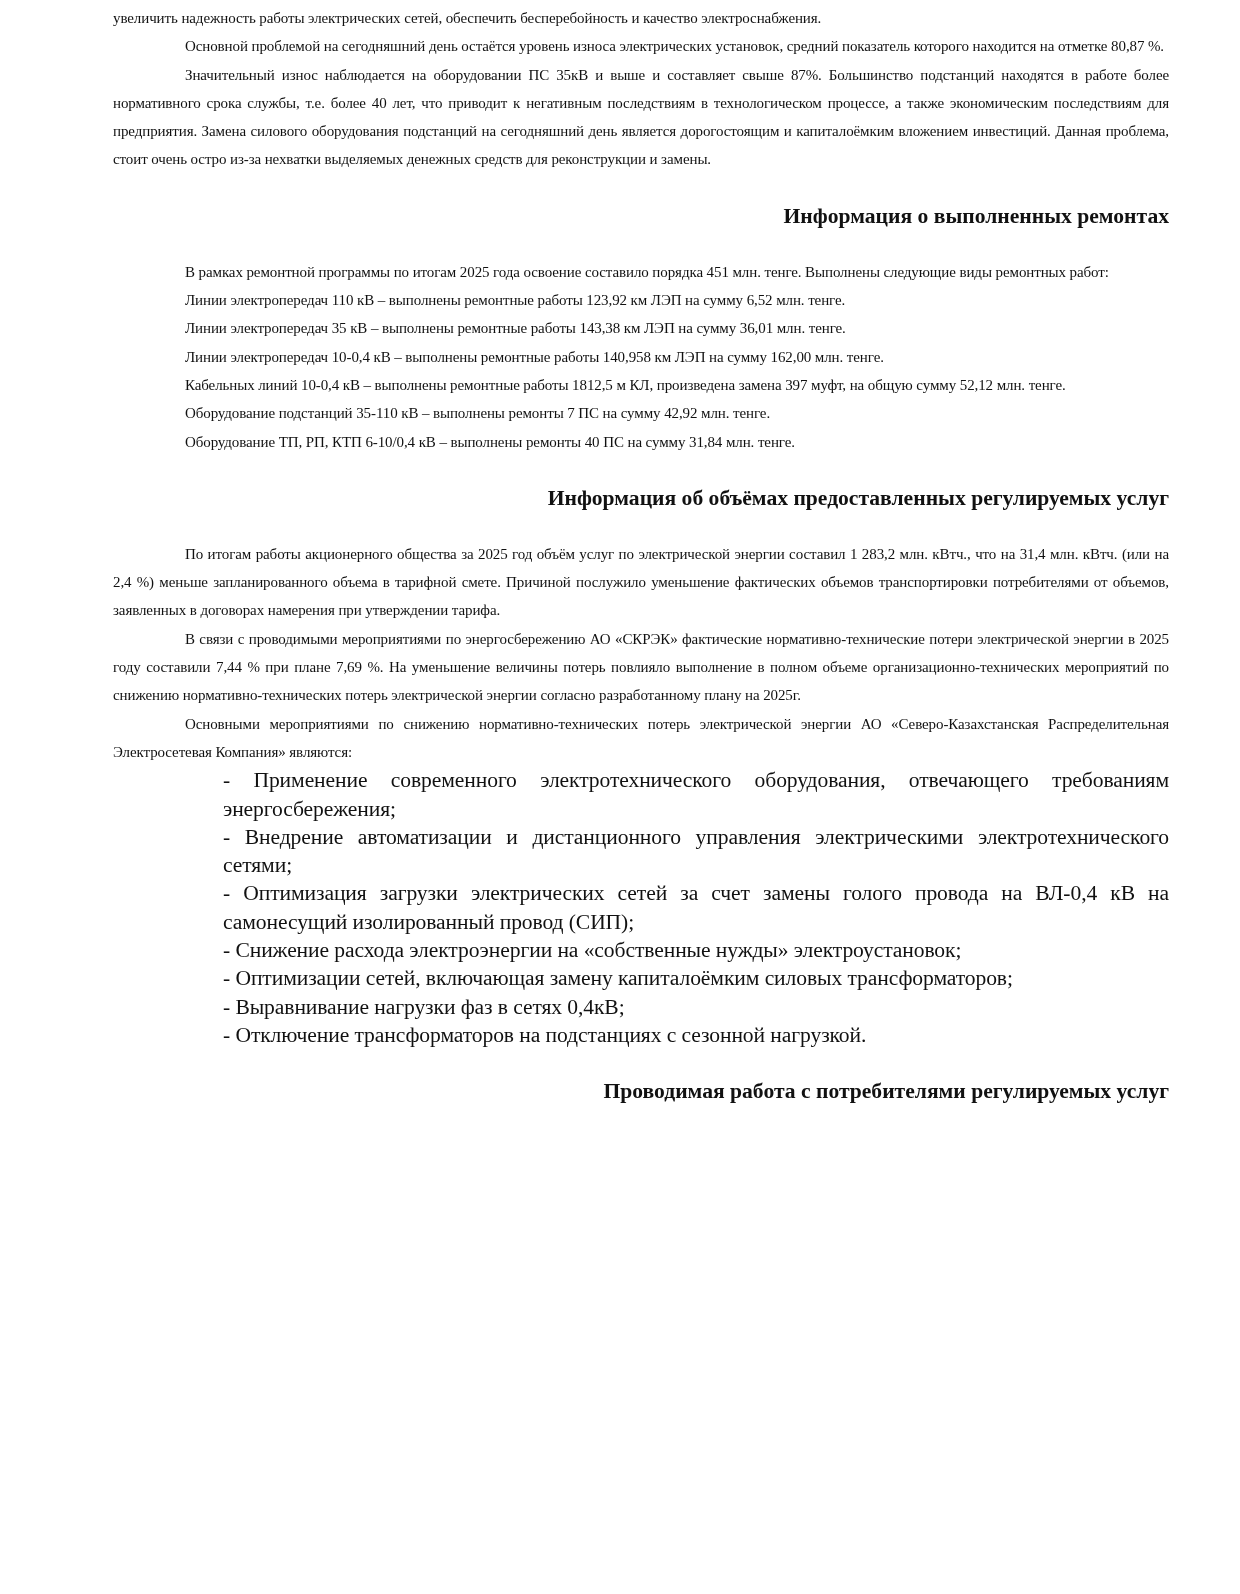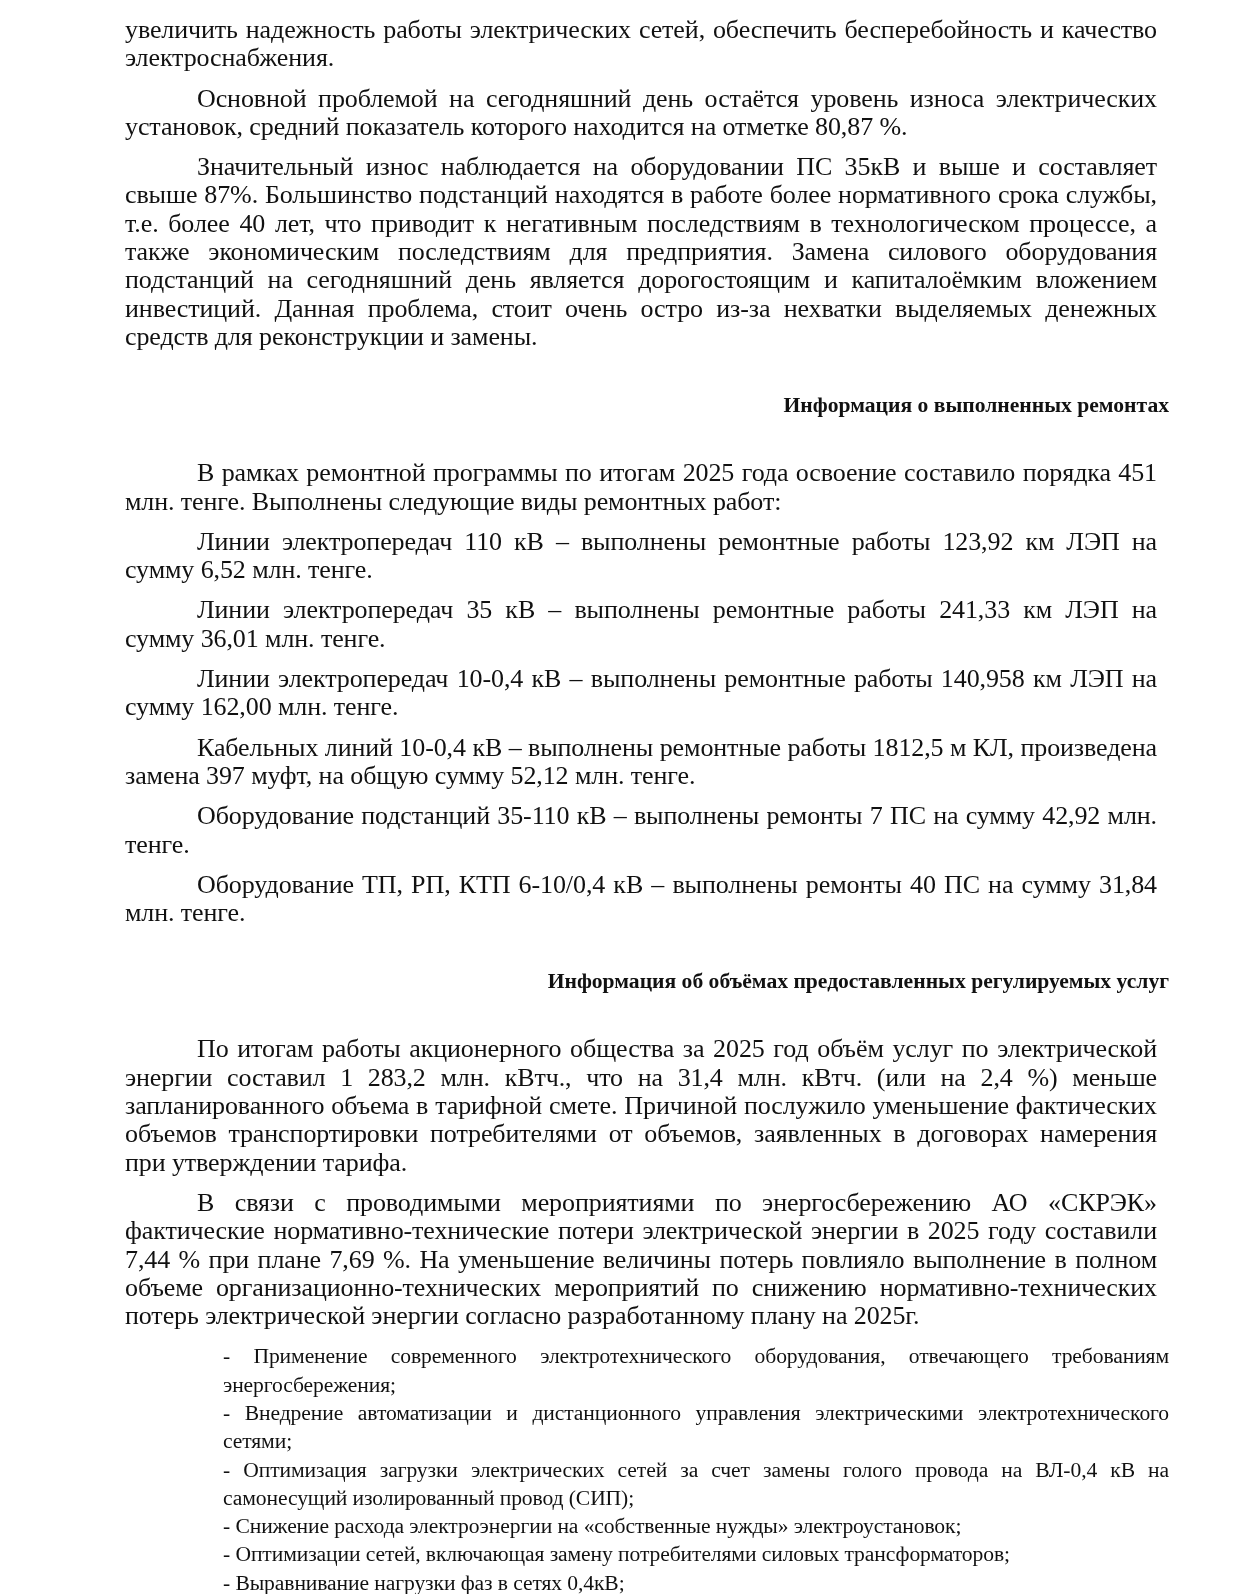--- a/index.html
+++ b/index.html
@@ -15,22 +15,22 @@
       font-family: "Liberation Serif", "DejaVu Serif", serif;
       color: #111111;
     }
     .page {
       position: absolute;
       left: 113px;
       top: 4px;
       width: 1056px;
     }
     p.line-block {
-      margin: 12px;
-      font-size: 26px;
+      margin: 0;
+      font-size: 15px;
       line-height: 28.3px;
       text-align: justify;
       letter-spacing: -0.1px;
     }
     p.indent {
       text-indent: 72px;
     }
     p.noindent {
       text-indent: 0;
     }
@@ -59,39 +59,40 @@
   <p class="line-block noindent">увеличить надежность работы электрических сетей, обеспечить бесперебойность и качество электроснабжения.</p>
   <p class="line-block indent">Основной проблемой на сегодняшний день остаётся уровень износа электрических установок, средний показатель которого находится на отметке 80,87 %.</p>
   <p class="line-block indent">Значительный износ наблюдается на оборудовании ПС 35кВ и выше и составляет свыше 87%. Большинство подстанций находятся в работе более нормативного срока службы, т.е. более 40 лет, что приводит к негативным последствиям в технологическом процессе, а также экономическим последствиям для предприятия. Замена силового оборудования подстанций на сегодняшний день является дорогостоящим и капиталоёмким вложением инвестиций. Данная проблема, стоит очень остро из-за нехватки выделяемых денежных средств для реконструкции и замены.</p>
 
   <div class="gap-before-title"></div>
   <h2 class="section-title">Информация о выполненных ремонтах</h2>
   <div class="gap-after-title"></div>
 
   <p class="line-block indent">В рамках ремонтной программы по итогам 2025 года освоение составило порядка 451 млн. тенге. Выполнены следующие виды ремонтных работ:</p>
   <p class="line-block indent">Линии электропередач 110 кВ – выполнены ремонтные работы 123,92 км ЛЭП на сумму 6,52 млн. тенге.</p>
-  <p class="line-block indent">Линии электропередач 35 кВ – выполнены ремонтные работы 241,33 км ЛЭП на сумму 36,01 млн. тенге.</p>
+  <p class="line-block indent">Линии электропередач 35 кВ – выполнены ремонтные работы 143,38 км ЛЭП на сумму 36,01 млн. тенге.</p>
   <p class="line-block indent">Линии электропередач 10-0,4 кВ – выполнены ремонтные работы 140,958 км ЛЭП на сумму 162,00 млн. тенге.</p>
   <p class="line-block indent">Кабельных линий 10-0,4 кВ – выполнены ремонтные работы 1812,5 м КЛ, произведена замена 397 муфт, на общую сумму 52,12 млн. тенге.</p>
   <p class="line-block indent">Оборудование подстанций 35-110 кВ – выполнены ремонты 7 ПС на сумму 42,92 млн. тенге.</p>
   <p class="line-block indent">Оборудование ТП, РП, КТП   6-10/0,4 кВ – выполнены ремонты 40 ПС на сумму 31,84 млн. тенге.</p>
 
   <div class="gap-before-title"></div>
   <h2 class="section-title">Информация об объёмах предоставленных регулируемых услуг</h2>
   <div class="gap-after-title"></div>
 
   <p class="line-block indent">По итогам работы акционерного общества за 2025 год объём услуг по электрической энергии составил 1 283,2 млн. кВтч., что на 31,4 млн. кВтч. (или на 2,4 %) меньше запланированного объема в тарифной смете. Причиной послужило уменьшение фактических объемов транспортировки потребителями от объемов, заявленных в договорах намерения при утверждении тарифа.</p>
   <p class="line-block indent"> В связи с проводимыми мероприятиями по энергосбережению АО «СКРЭК» фактические нормативно-технические потери электрической энергии в 2025 году составили 7,44 % при плане 7,69 %. На уменьшение величины потерь повлияло выполнение в полном объеме организационно-технических мероприятий по снижению нормативно-технических потерь электрической энергии согласно разработанному плану на 2025г.</p>
+  <p class="line-block indent">Основными мероприятиями по снижению нормативно-технических потерь электрической энергии АО «Северо-Казахстанская Распределительная Электросетевая Компания» являются:</p>
 
   <div>
     <p class="bullet">- Применение современного электротехнического оборудования, отвечающего требованиям энергосбережения;</p>
     <p class="bullet">- Внедрение автоматизации и дистанционного управления электрическими электротехнического сетями;</p>
     <p class="bullet">- Оптимизация загрузки электрических сетей за счет замены голого провода на ВЛ-0,4 кВ на самонесущий изолированный провод (СИП);</p>
     <p class="bullet">- Снижение расхода электроэнергии на «собственные нужды» электроустановок;</p>
-    <p class="bullet">- Оптимизации сетей, включающая замену потребителями силовых трансформаторов;</p>
+    <p class="bullet">- Оптимизации сетей, включающая замену капиталоёмким силовых трансформаторов;</p>
     <p class="bullet">- Выравнивание нагрузки фаз в сетях 0,4кВ;</p>
     <p class="bullet">- Отключение трансформаторов на подстанциях с сезонной нагрузкой.</p>
   </div>
 
   <div class="gap-before-title"></div>
   <h2 class="section-title">Проводимая работа с потребителями регулируемых услуг</h2>
 
 </div>
 
 </body></html>

